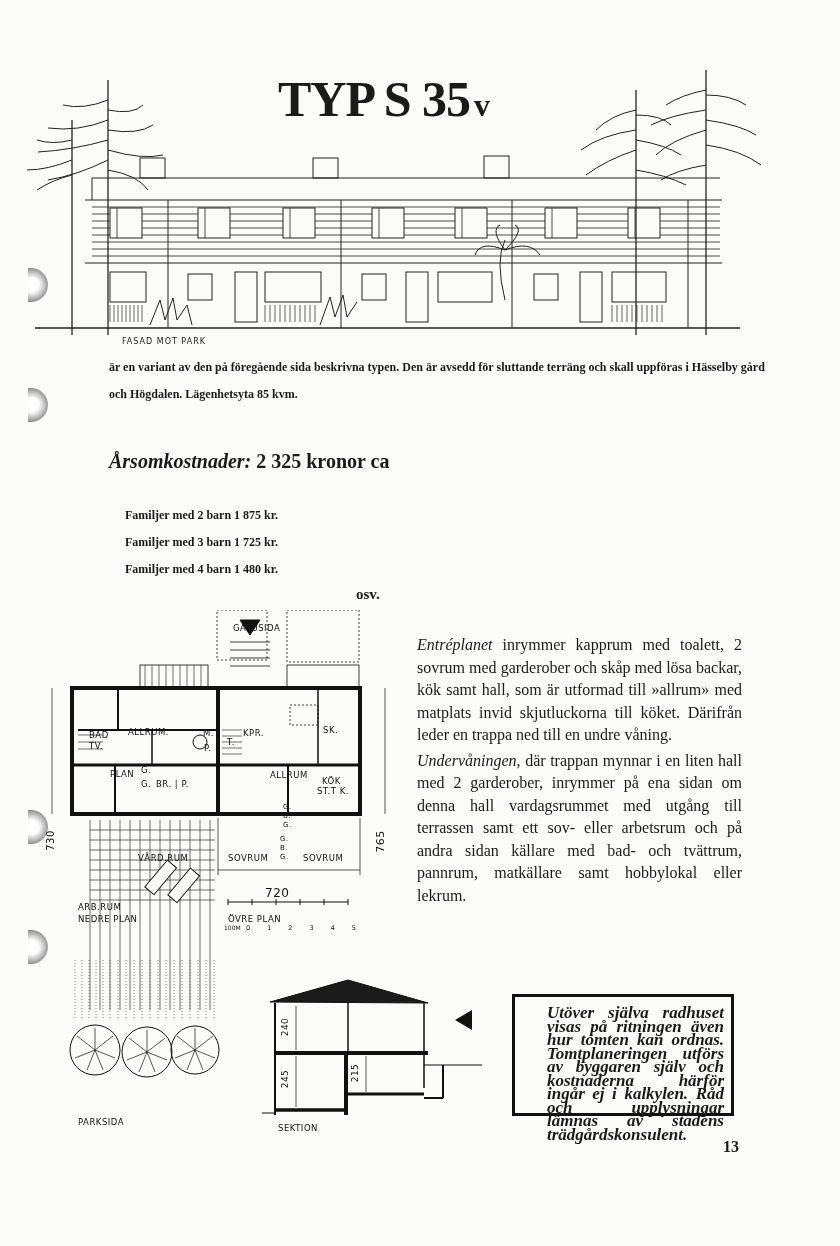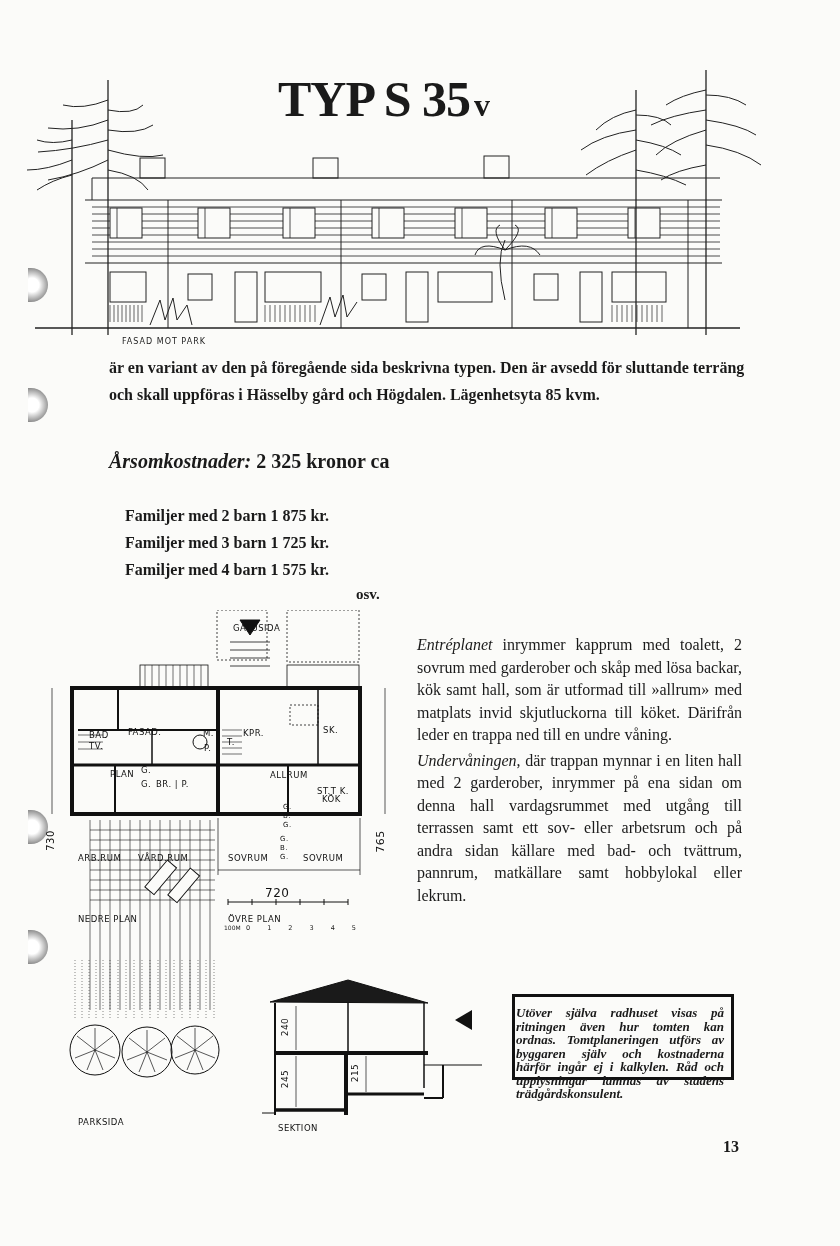--- a/index.html
+++ b/index.html
@@ -5,33 +5,33 @@
   html, body { margin:0; padding:0; }
   body { width:840px; height:1246px; background:#fbfbf9; position:relative; overflow:hidden;
          font-family:"DejaVu Serif", serif; color:#1a1a1a; }
   .abs { position:absolute; }
   .title { left:278px; top:70px; font-family:"Liberation Serif", serif; font-weight:bold;
            font-size:50px; letter-spacing:-1px; white-space:nowrap; }
   .title .suffix { font-size:32px; margin-left:4px; }
   .hole { position:absolute; width:20px; height:34px; border-radius:0 17px 17px 0;
           background:radial-gradient(circle at 20% 50%, #fff 30%, #888 75%, #333 100%); left:28px; }
   .caption { font-family:"DejaVu Sans", sans-serif; font-size:8px; letter-spacing:1px; color:#222; }
-  .body-text { font-family:"Liberation Serif", serif; font-weight:bold; font-size:16px; line-height:27px; }
+  .body-text { font-family:"Liberation Serif", serif; font-weight:bold; font-size:12px; line-height:27px; }
   .intro { left:109px; top:354px; width:660px; }
   .cost { left:109px; top:448px; width:320px; }
   .cost .row { font-family:"Liberation Serif", serif; font-weight:bold; font-size:20px; line-height:27px; }
   .cost .it { font-style:italic; }
   .osv { left:356px; top:586px; font-family:"Liberation Serif", serif; font-weight:bold; font-size:15px; }
   .desc { left:417px; top:634px; width:325px; font-family:"Liberation Serif", serif; font-size:16px;
           line-height:22.5px; text-align:justify; }
   .desc p { margin:0 0 3px 0; }
   .desc em { }
-  .note { left:512px; top:994px; width:222px; border:3px solid #111; padding:9px 7px 9px 1px;
-          font-family:"Liberation Serif", serif; font-style:italic; font-weight:bold; font-size:13px;
-          line-height:13.5px; box-sizing:border-box; height:86px; text-align:justify; }
+  .note { left:512px; top:994px; width:222px; border:3px solid #111; padding:9px 7px 9px 32px;
+          font-family:"Liberation Serif", serif; font-style:italic; font-weight:bold; font-size:17px;
+          line-height:13.5px; box-sizing:border-box; height:122px; text-align:justify; }
   .page-num { left:723px; top:1138px; font-family:"Liberation Serif", serif; font-weight:bold; font-size:16px; }
   .plan-label { font-family:"DejaVu Sans", sans-serif; font-size:8.5px; letter-spacing:0.5px; color:#111; }
   svg { position:absolute; }
 </style>
 </head>
 <body>
 
 <div class="hole" style="top:268px;"></div>
 <div class="hole" style="top:388px;"></div>
 <div class="hole" style="top:810px;"></div>
@@ -138,21 +138,21 @@
   <div class="row body-text" style="white-space:nowrap;">
     <span>Familjer med 2 barn</span>
     <span>1 875 kr.</span>
   </div>
   <div class="row body-text" style="white-space:nowrap;">
     <span>Familjer med 3 barn</span>
     <span>1 725 kr.</span>
   </div>
   <div class="row body-text" style="white-space:nowrap;">
     <span>Familjer med 4 barn</span>
-    <span>1 575 kr.</span>
+    <span>1 480 kr.</span>
   </div>
 </div>
 <div class="abs osv">osv.</div>
 
 <svg width="420" height="520" style="left:0;top:610px;" viewBox="0 640 420 520">
   <g stroke="#111" fill="none">
 
     <rect x="217" y="640" width="50" height="50" stroke-dasharray="2 2" stroke-width="0.8"></rect>
     <rect x="287" y="640" width="72" height="52" stroke-dasharray="2 2" stroke-width="0.8"></rect>
     <polygon points="240,650 260,650 250,665" fill="#111"></polygon>
@@ -206,34 +206,34 @@
     <path d="M195 1080 l-18 -14 M195 1080 l18 -14 M195 1080 l-20 8 M195 1080 l20 8 M195 1080 l0 -22 M195 1080 l-8 20 M195 1080 l8 20" stroke-width="0.7"></path>
 
     <line x1="228" y1="932" x2="348" y2="932" stroke-width="1"></line>
     <path d="M228 929 v6 M252 929 v6 M276 929 v6 M300 929 v6 M324 929 v6 M348 929 v6" stroke-width="1"></path>
   </g>
 </svg>
 
 <div class="abs plan-label" style="left:233px;top:623px;">GATUSIDA</div>
 <div class="abs plan-label" style="left:89px;top:730px;">BAD</div>
 <div class="abs plan-label" style="left:89px;top:741px;">TV.</div>
-<div class="abs plan-label" style="left:128px;top:727px;">FASAD.</div>
+<div class="abs plan-label" style="left:128px;top:727px;">ALLRUM.</div>
 <div class="abs plan-label" style="left:203px;top:728px;">M.</div>
 <div class="abs plan-label" style="left:204px;top:743px;">P.</div>
 <div class="abs plan-label" style="left:110px;top:769px;">PLAN</div>
 <div class="abs plan-label" style="left:141px;top:765px;">G.</div>
 <div class="abs plan-label" style="left:141px;top:779px;">G.</div>
 <div class="abs plan-label" style="left:156px;top:779px;">BR. | P.</div>
 <div class="abs plan-label" style="left:227px;top:737px;">T.</div>
 <div class="abs plan-label" style="left:243px;top:728px;">KPR.</div>
 <div class="abs plan-label" style="left:323px;top:725px;">SK.</div>
 <div class="abs plan-label" style="left:270px;top:770px;">ALLRUM</div>
-<div class="abs plan-label" style="left:322px;top:794px;">KÖK</div>
+<div class="abs plan-label" style="left:322px;top:776px;">KÖK</div>
 <div class="abs plan-label" style="left:317px;top:786px;">ST.T K.</div>
-<div class="abs plan-label" style="left:78px;top:853px;">ARB.RUM</div>
+<div class="abs plan-label" style="left:78px;top:902px;">ARB.RUM</div>
 <div class="abs plan-label" style="left:138px;top:853px;">VÅRD.RUM</div>
 <div class="abs plan-label" style="left:228px;top:853px;">SOVRUM</div>
 <div class="abs plan-label" style="left:303px;top:853px;">SOVRUM</div>
 <div class="abs plan-label" style="left:283px;top:803px;font-size:7px;">G.</div>
 <div class="abs plan-label" style="left:283px;top:812px;font-size:7px;">B.</div>
 <div class="abs plan-label" style="left:283px;top:821px;font-size:7px;">G.</div>
 <div class="abs plan-label" style="left:280px;top:835px;font-size:7px;">G.</div>
 <div class="abs plan-label" style="left:280px;top:844px;font-size:7px;">B.</div>
 <div class="abs plan-label" style="left:280px;top:853px;font-size:7px;">G.</div>
 <div class="abs plan-label" style="left:40px;top:835px;transform:rotate(-90deg);font-size:10px;">730</div>

